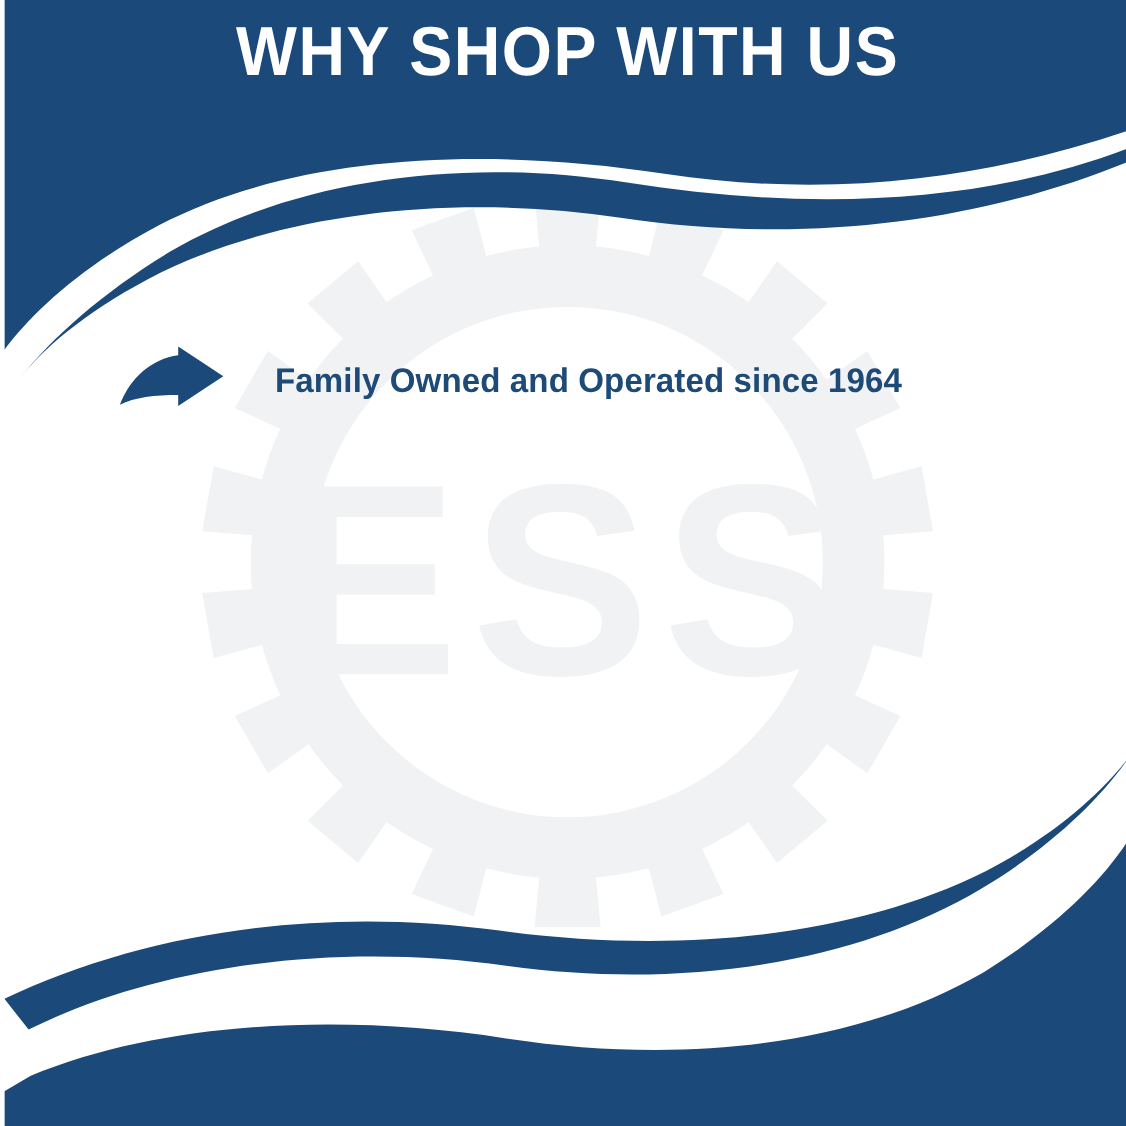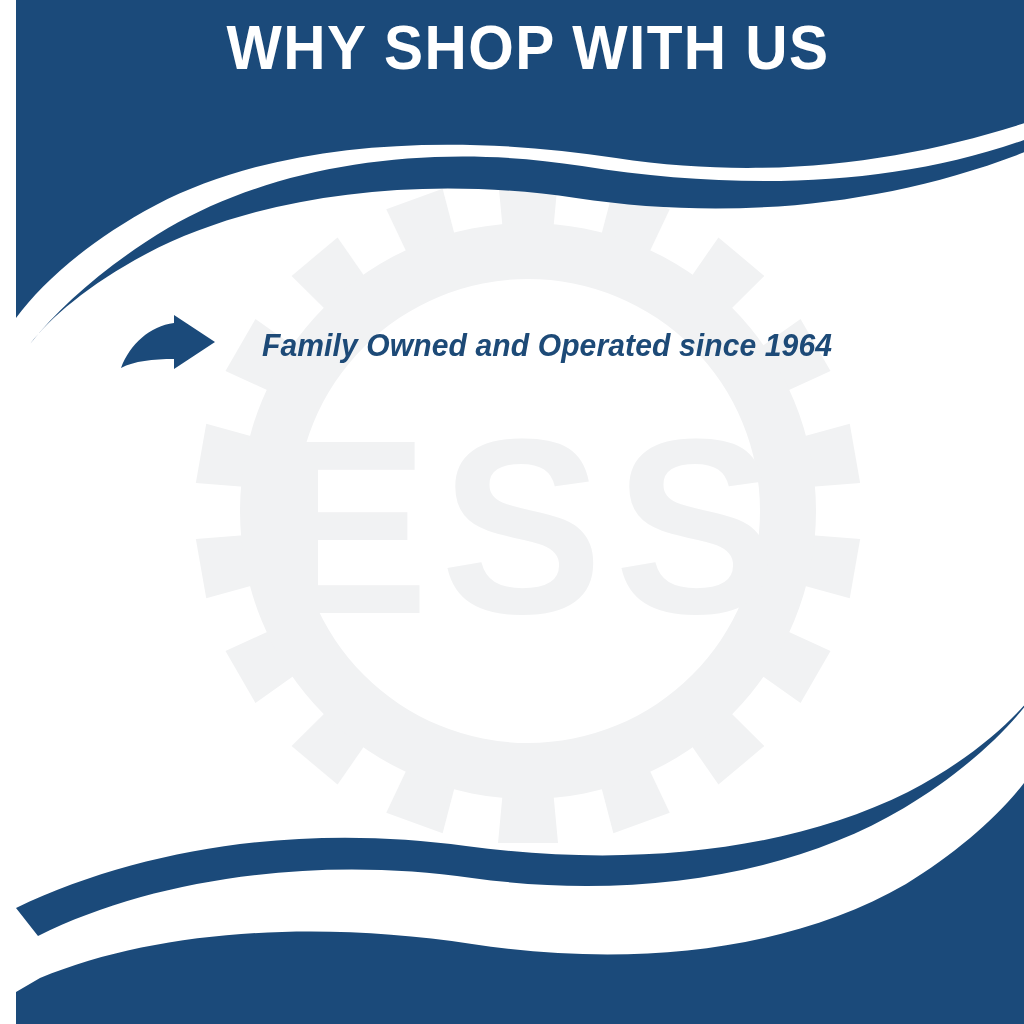--- a/index.html
+++ b/index.html
@@ -11,21 +11,21 @@
     position: relative;
     width: 1024px;
     height: 1024px;
     overflow: hidden;
     background: #ffffff;
     font-family: "Liberation Sans", sans-serif;
   }
   .layer {
     position: absolute;
     top: 0;
-    left: 16px;
+    left: 4px;
     width: 816px;
     height: 1024px;
   }
   #watermark-layer { z-index: 1; }
   #decor-layer     { z-index: 2; }
   #content-layer   { z-index: 3; }
 
   
   #page-title {
     position: absolute;
@@ -43,21 +43,20 @@
     transform: scaleX(0.93);
     transform-origin: 50% 50%;
   }
 
   
   #benefits-list {
     position: absolute;
     top: 296px;
     left: 104px;
     width: 900px;
-    font-style: italic;
   }
   .benefit-row {
     position: relative;
     height: 100px;
     display: flex;
     align-items: center;
   }
   .arrow-icon {
     flex: 0 0 auto;
     width: 96px;

